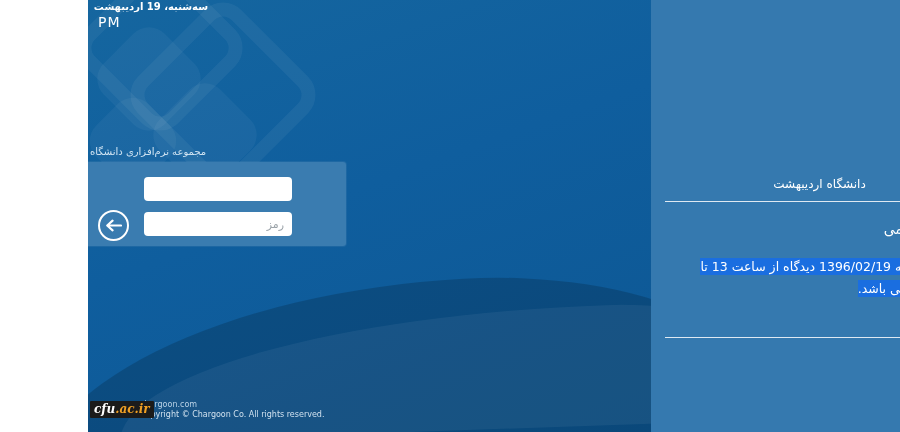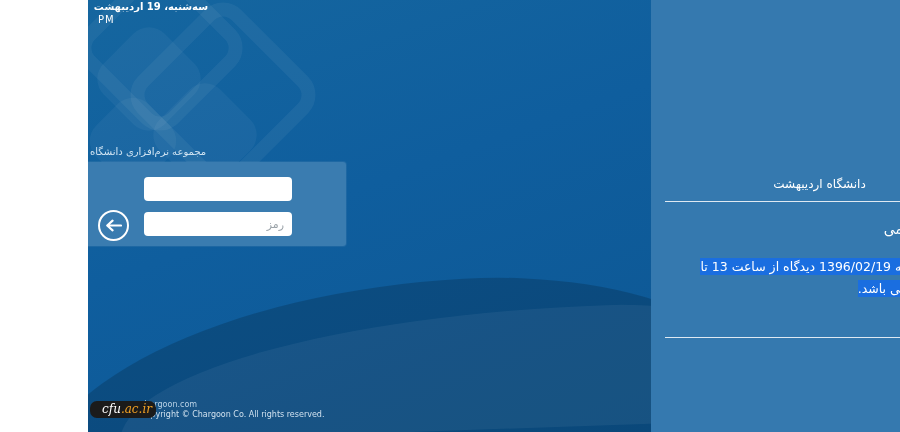--- a/index.html
+++ b/index.html
@@ -97,21 +97,21 @@
     padding-left: 3px;
     margin-top: 1px;
   }
   #clock-time {
     font-size: 25px;
     color: #ffffff;
     line-height: 26px;
     letter-spacing: 0px;
   }
   #clock-meridiem {
-    font-size: 10px;
+    font-size: 14px;
     color: #ffffff;
     margin-left: 7px;
     letter-spacing: 1px;
   }
 
   
   #app-title {
     position: absolute;
     left: 0;
     top: 146px;
@@ -196,25 +196,25 @@
     font-size: 8px;
     color: #cfe0ee;
     direction: ltr;
     white-space: nowrap;
   }
   #watermark-badge {
     position: absolute;
     left: 2px;
     top: 1px;
     background: #1b1b1b;
-    padding: 2px 4px 2px 12px;
-    border-radius: 7px;
+    padding: 2px 4px 2px 4px;
+    border-radius: 1px;
     font-family: "DejaVu Serif", "Liberation Serif", serif;
     font-size: 12px;
-    font-weight: normal;
+    font-weight: bold;
     font-style: italic;
     line-height: 13px;
     direction: ltr;
     white-space: nowrap;
   }
   #wm-cfu { color: #ffffff; }
   #wm-tld { color: #f0a024; }
 
   
   #right-region {

